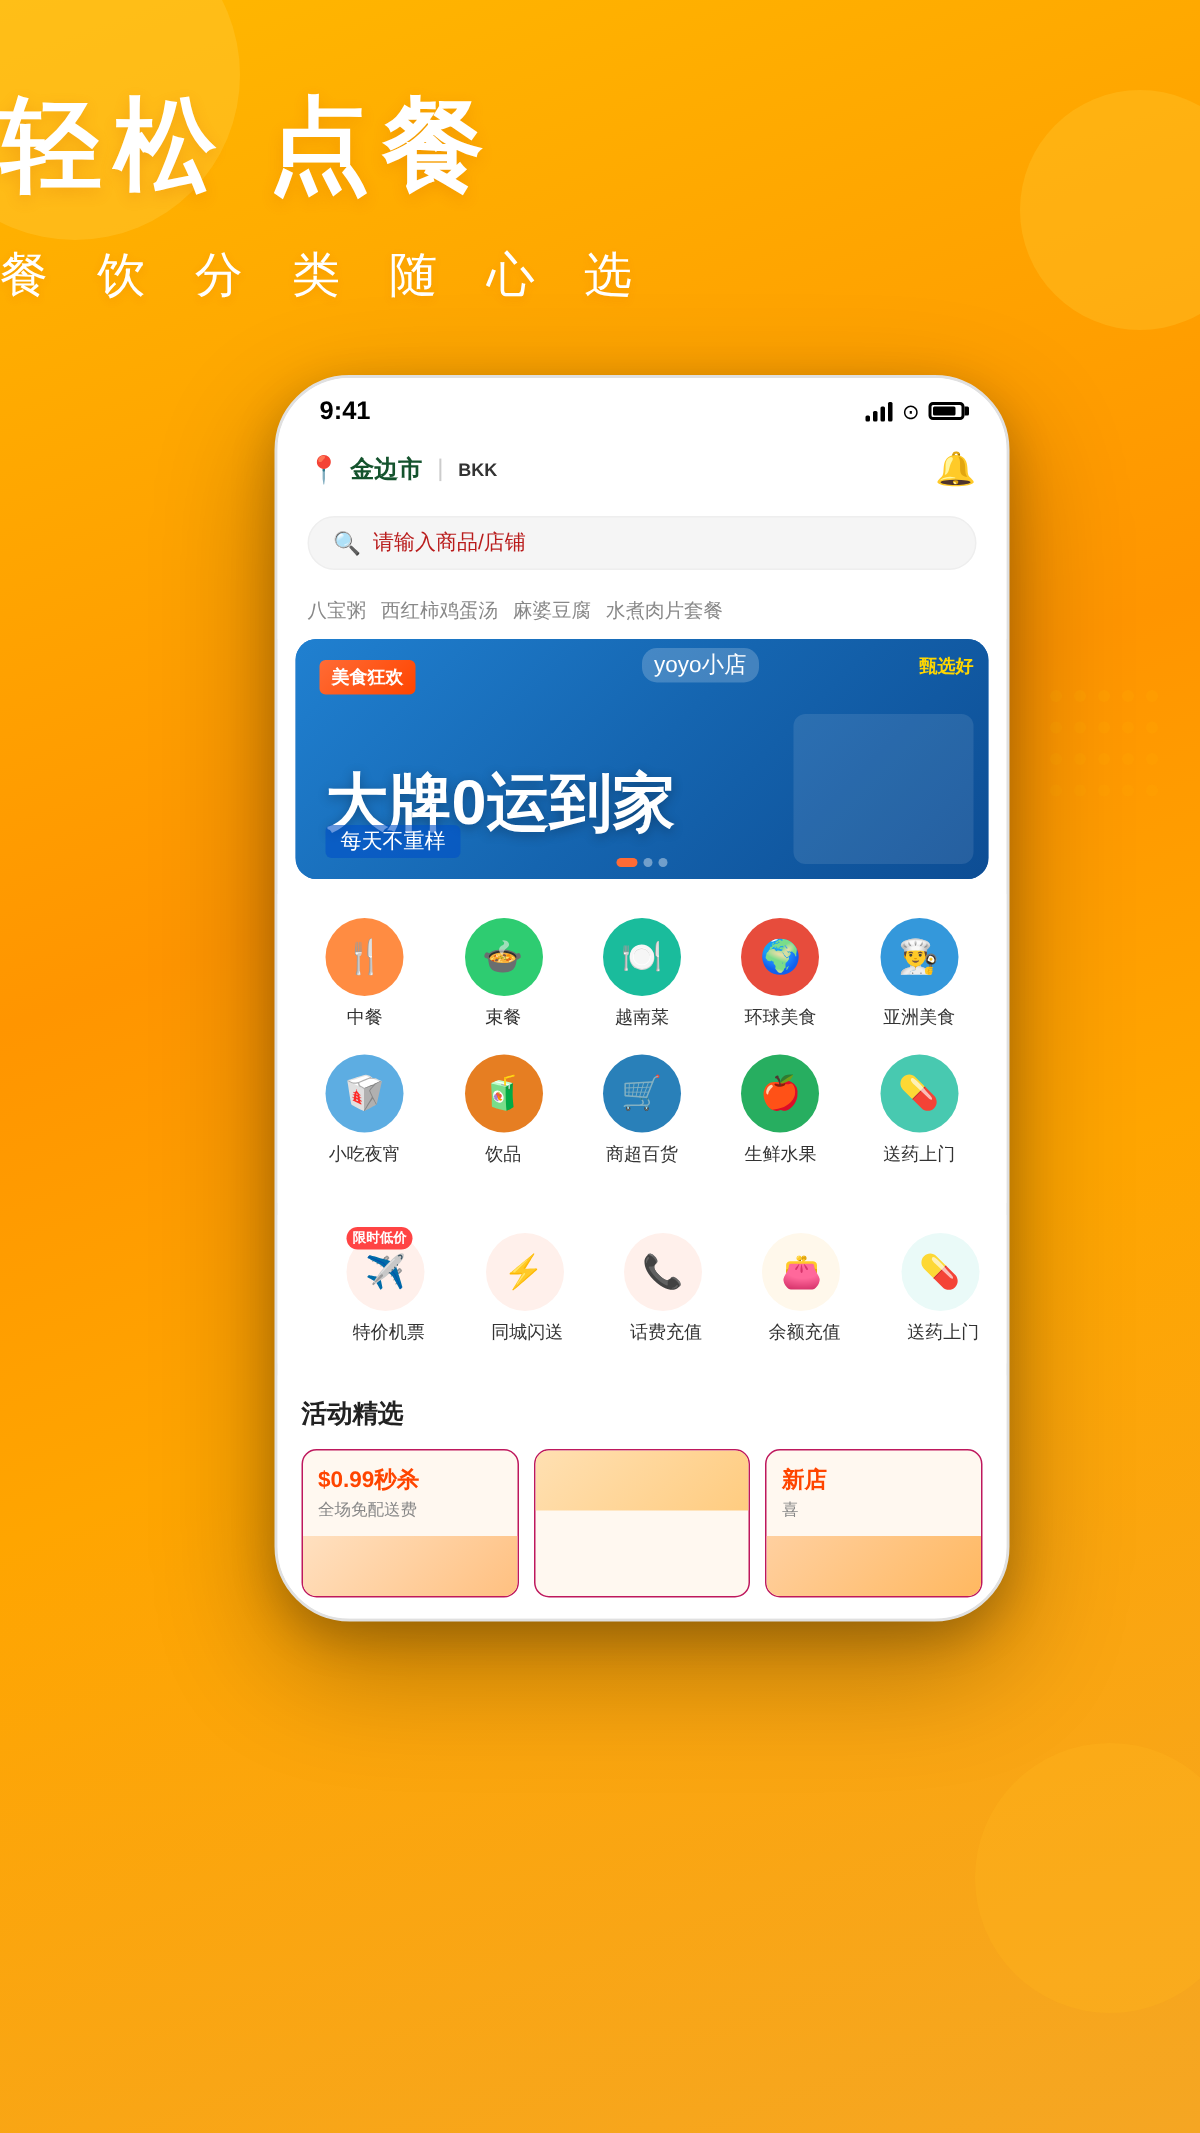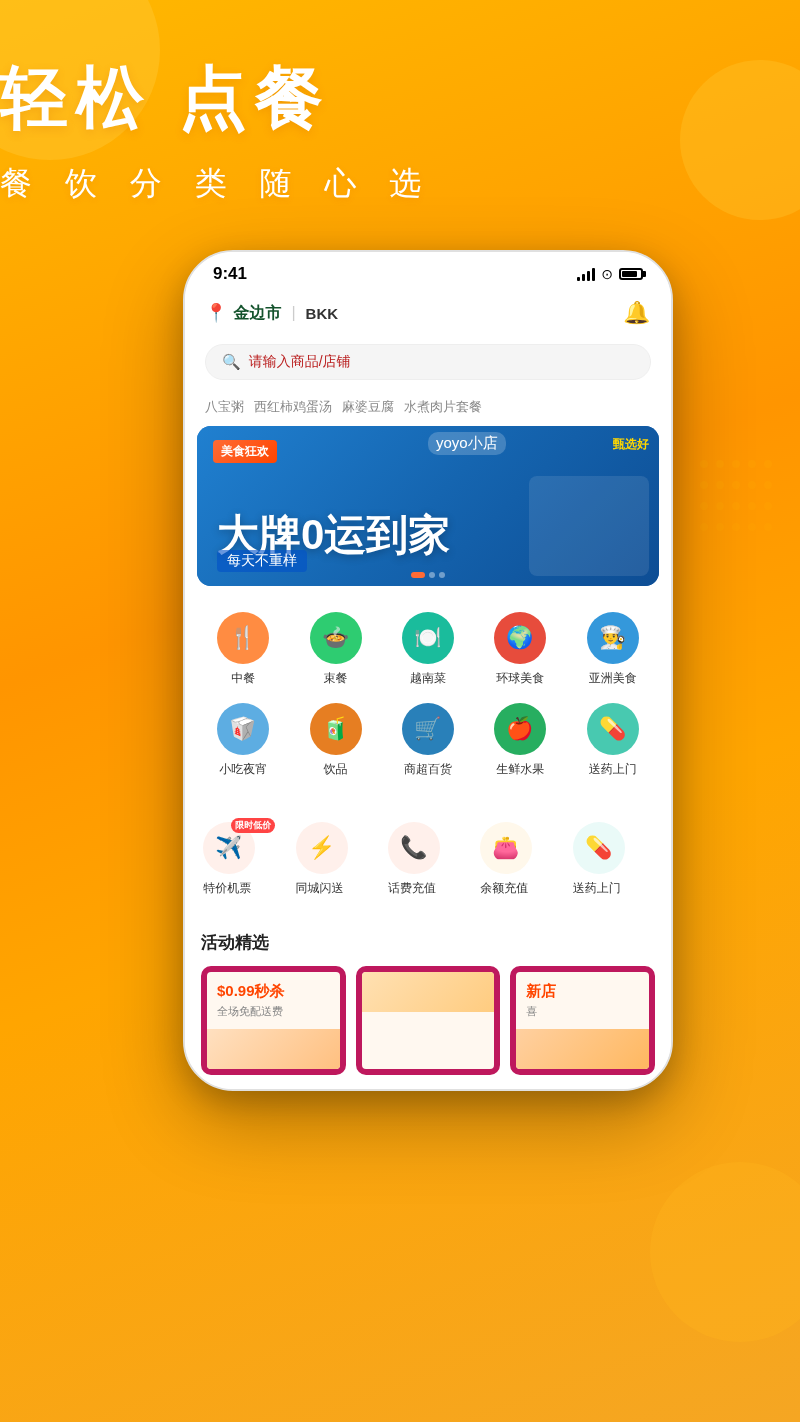--- a/index.html
+++ b/index.html
@@ -182,21 +182,21 @@
     .location-text {
       font-size: 16px;
       font-weight: 600;
       color: #14532d;
     }
     .location-divider {
       color: #ccc;
       margin: 0 4px;
     }
     .location-bkk {
-      font-size: 15px;
+      font-size: 12px;
       font-weight: 600;
       color: #333;
     }
     .bell-icon {
       font-size: 22px;
       color: #666;
     }
 
     
     .search-bar {
@@ -372,21 +372,21 @@
       padding: 12px;
       margin-bottom: 8px;
     }
     .service-row {
       display: flex;
       justify-content: space-around;
     }
     .service-item {
       display: flex;
       flex-direction: column;
-      align-items: flex-start;
+      align-items: flex-end;
       gap: 6px;
       width: 80px;
       position: relative;
     }
     .service-icon-wrap {
       width: 52px; height: 52px;
       border-radius: 50%;
       display: flex;
       align-items: center;
       justify-content: center;
@@ -425,21 +425,21 @@
       gap: 10px;
     }
     .activity-card {
       flex: 1;
       border-radius: 10px;
       overflow: hidden;
       background: #fff8f0;
       min-height: 90px;
       display: flex;
       flex-direction: column;
-      border: 6px solid #be185d;
+      border: 1px solid #be185d;
     }
     .activity-card-inner {
       padding: 10px;
       flex: 1;
     }
     .activity-price {
       font-size: 15px;
       font-weight: 700;
       color: #FF4500;
     }

